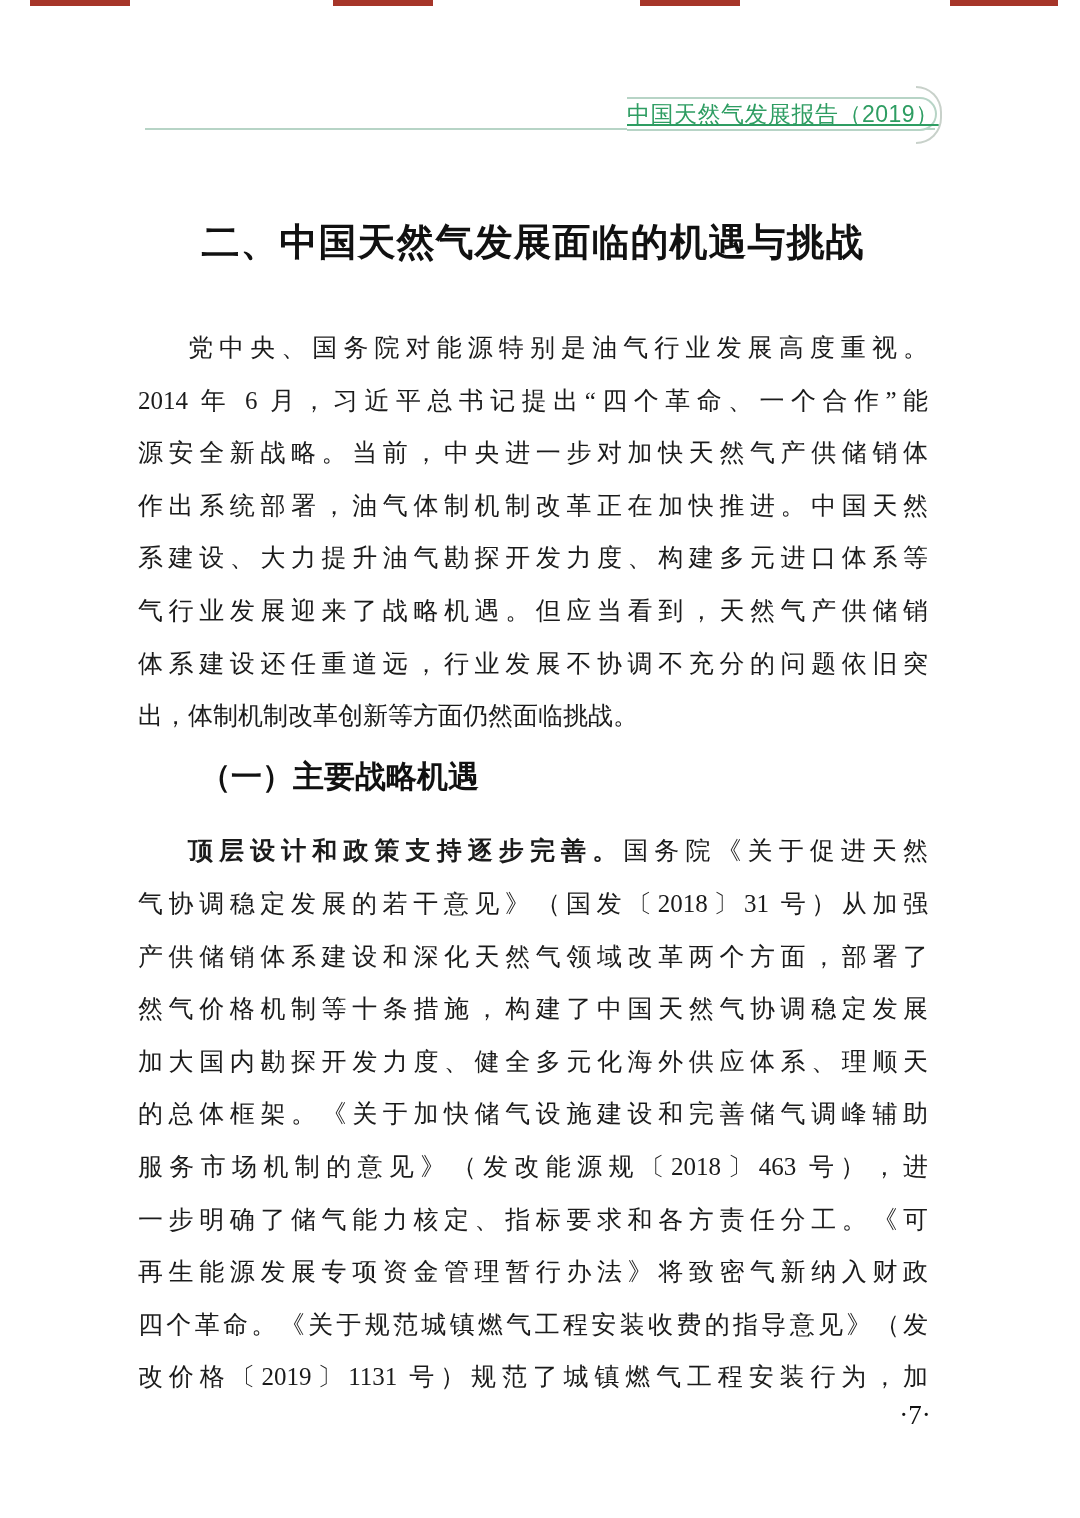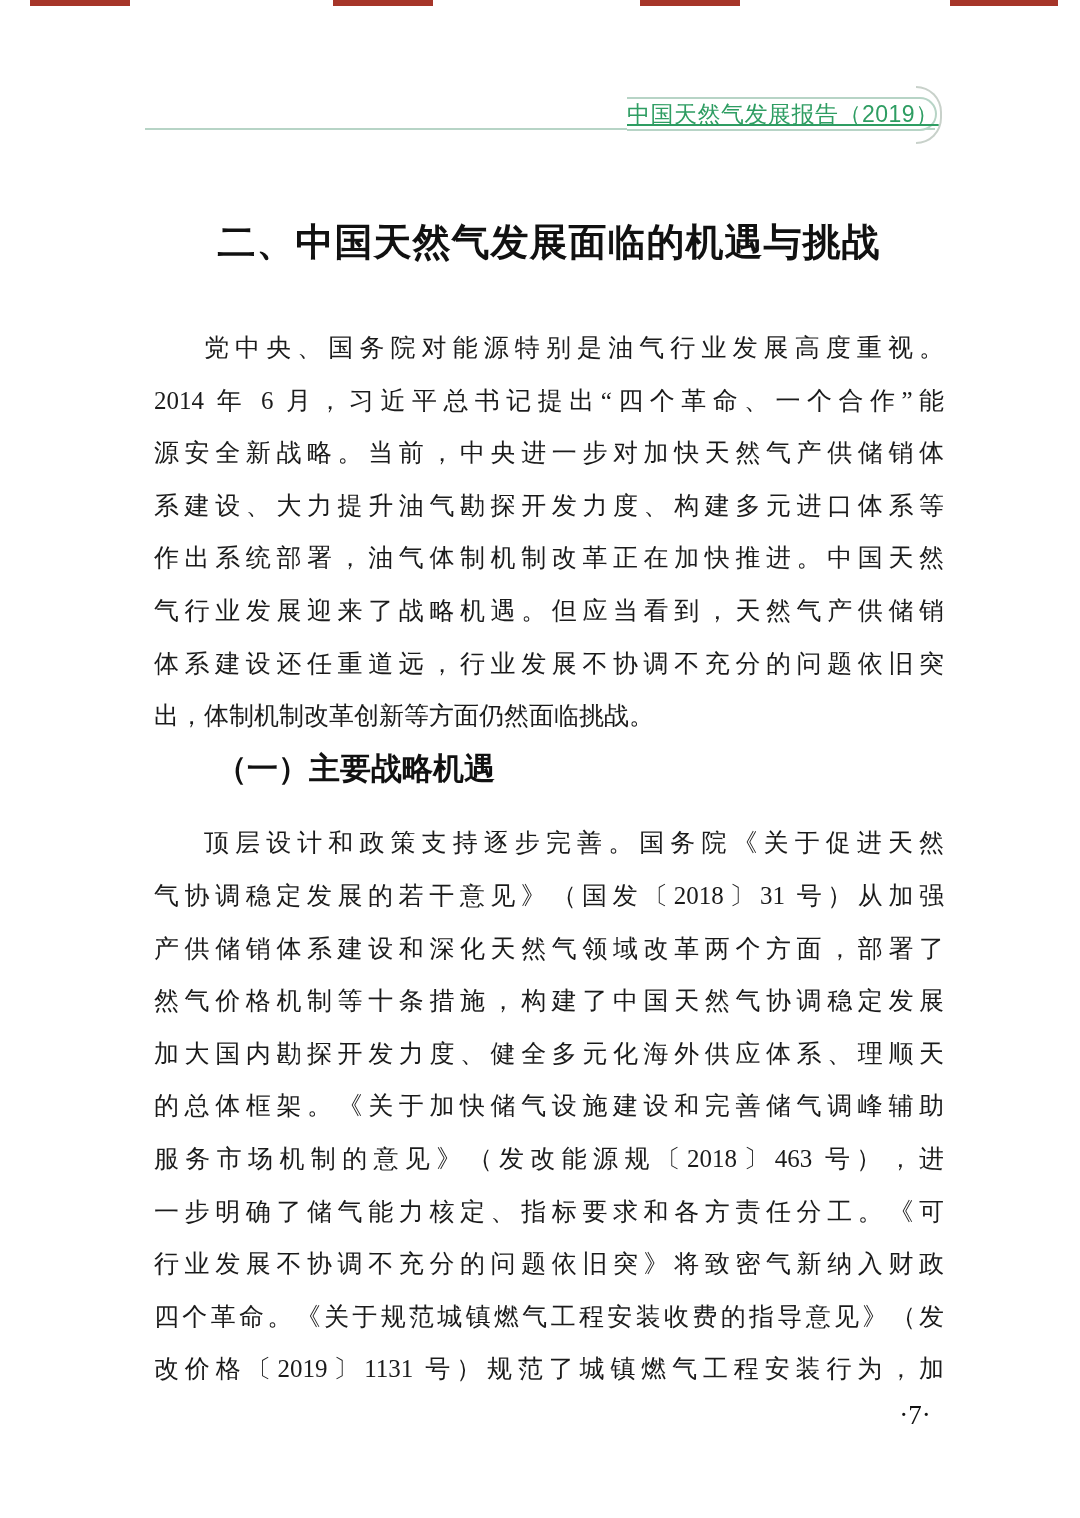--- a/index.html
+++ b/index.html
@@ -43,46 +43,46 @@
   .booklet-title {
     font-family: "Liberation Sans", "DejaVu Sans", sans-serif;
     font-size: 23px; line-height: 30px;
     color: #2e9d62;
     letter-spacing: 0.5px;
     white-space: nowrap;
     text-decoration: underline;
   }
 
   
-  .content { position: absolute; left: 154px; top: 0; width: 790px; }
+  .content { position: absolute; left: 138px; top: 0; width: 790px; }
 
   .doc-title {
     margin: 222px 0 0 0;
     font-family: "Liberation Sans", "DejaVu Sans", sans-serif;
     font-weight: 700;
     font-size: 38px; line-height: 40px;
     text-align: center;
     color: #111111;
     letter-spacing: 1px;
     white-space: nowrap;
   }
 
   .para { margin-top: 60px; font-size: 25px; line-height: 52.6px; }
   .para.second { margin-top: 0; }
 
   .tline { text-align: justify; text-align-last: justify; }
   .tline.last { text-align-last: left; }
   .tline.indent { text-indent: 2em; }
   .tline b {
     font-family: "Liberation Sans", "DejaVu Sans", sans-serif;
-    font-weight: 400;
+    font-weight: 700;
   }
 
   .subsection-heading {
-    margin-top: 4px;
+    margin-top: 12px;
     font-weight: 700;
     font-size: 31px; line-height: 44px;
     text-indent: 2em;
     color: #111111;
   }
 
   .page-number {
     position: absolute; left: 880px; top: 1400px;
     width: 70px; text-align: center;
     font-size: 27px; line-height: 30px;
@@ -103,37 +103,37 @@
   <span class="booklet-title">中国天然气发展报告（2019）</span>
 </div>
 
 <div class="content">
   <h1 class="doc-title">二、中国天然气发展面临的机遇与挑战</h1>
 
   <div class="para first">
       <div class="tline indent">党中央、国务院对能源特别是油气行业发展高度重视。</div>
       <div class="tline">2014 年 6 月，习近平总书记提出“四个革命、一个合作”能</div>
       <div class="tline">源安全新战略。当前，中央进一步对加快天然气产供储销体</div>
+      <div class="tline">作出系统部署，油气体制机制改革正在加快推进。中国天然</div>
       <div class="tline">系建设、大力提升油气勘探开发力度、构建多元进口体系等</div>
-      <div class="tline">作出系统部署，油气体制机制改革正在加快推进。中国天然</div>
       <div class="tline">气行业发展迎来了战略机遇。但应当看到，天然气产供储销</div>
       <div class="tline">体系建设还任重道远，行业发展不协调不充分的问题依旧突</div>
       <div class="tline last">出，体制机制改革创新等方面仍然面临挑战。</div>
     </div>
 
   <h2 class="subsection-heading">（一）主要战略机遇</h2>
 
   <div class="para second">
       <div class="tline indent"><b>顶层设计和政策支持逐步完善。</b>国务院《关于促进天然</div>
       <div class="tline">气协调稳定发展的若干意见》（国发〔2018〕31 号）从加强</div>
       <div class="tline">产供储销体系建设和深化天然气领域改革两个方面，部署了</div>
       <div class="tline">然气价格机制等十条措施，构建了中国天然气协调稳定发展</div>
       <div class="tline">加大国内勘探开发力度、健全多元化海外供应体系、理顺天</div>
       <div class="tline">的总体框架。《关于加快储气设施建设和完善储气调峰辅助</div>
       <div class="tline">服务市场机制的意见》（发改能源规〔2018〕463 号），进</div>
       <div class="tline">一步明确了储气能力核定、指标要求和各方责任分工。《可</div>
-      <div class="tline">行业发展不协调不充分的问题依旧突》将致密气新纳入财政</div>
+      <div class="tline">再生能源发展专项资金管理暂行办法》将致密气新纳入财政</div>
       <div class="tline">四个革命。《关于规范城镇燃气工程安装收费的指导意见》（发</div>
       <div class="tline">改价格〔2019〕1131 号）规范了城镇燃气工程安装行为，加</div>
     </div>
 </div>
 
 <div class="page-number">·7·</div>
 
 </body></html>

